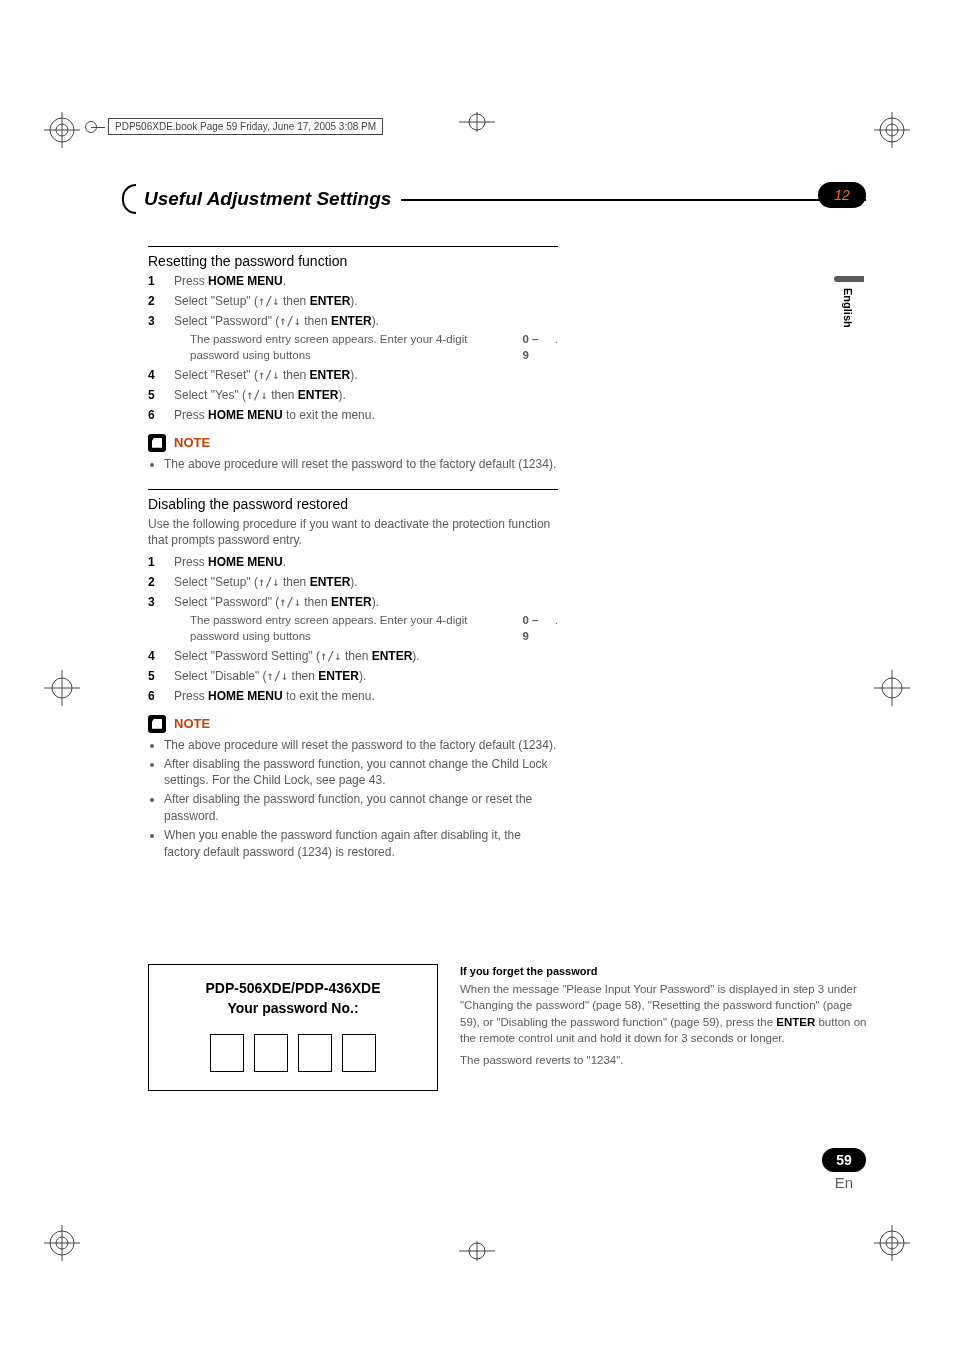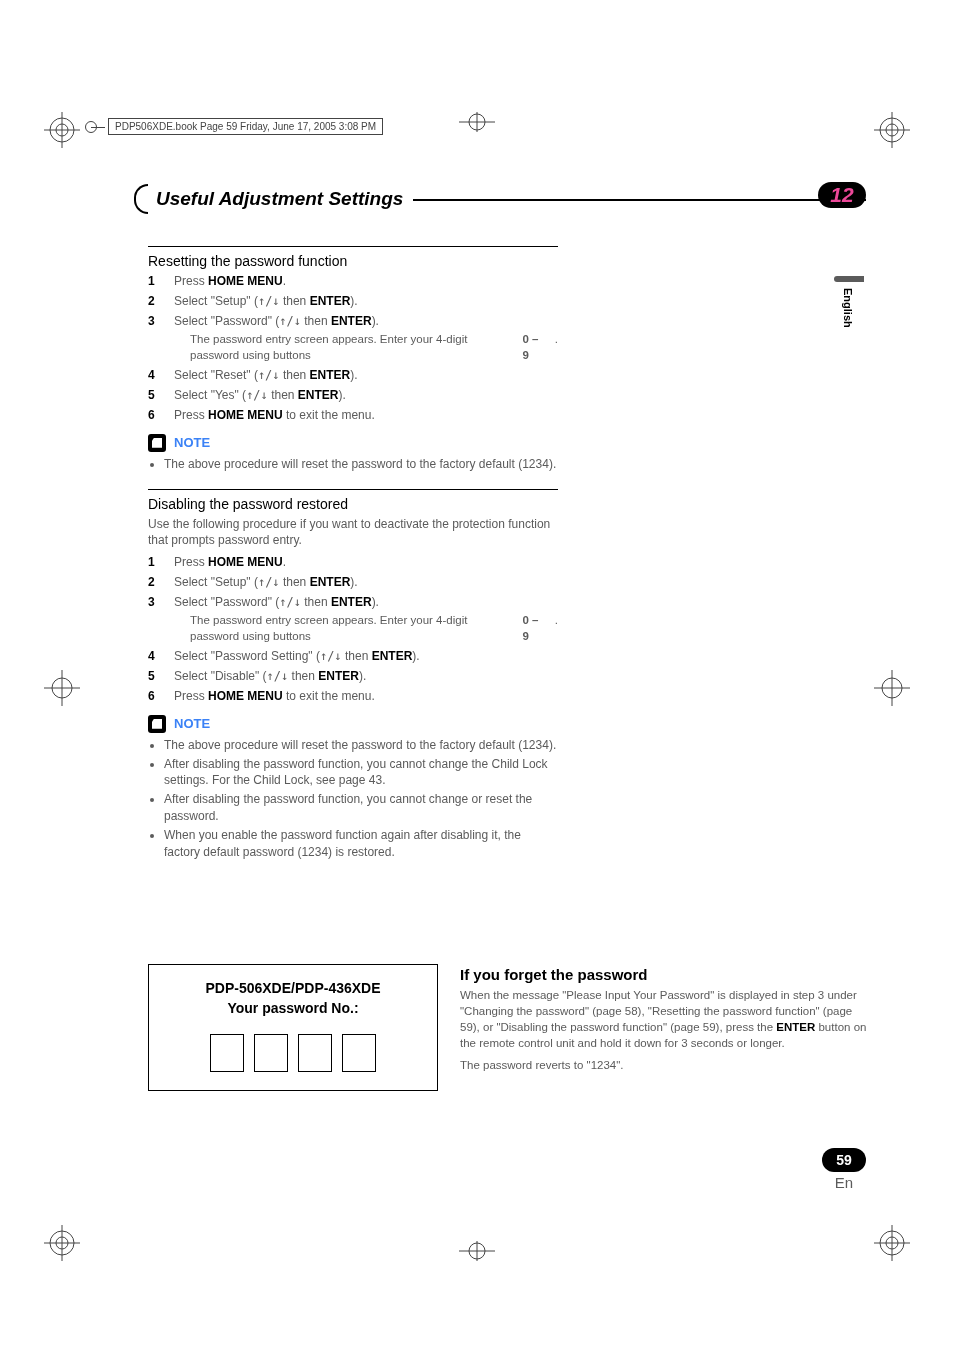--- a/index.html
+++ b/index.html
@@ -17,63 +17,63 @@
   .reg-br { bottom: 90px; right: 44px; }
   .reg-tc { top: 112px; left: 50%; transform: translateX(-50%); }
   .reg-bc { bottom: 90px; left: 50%; transform: translateX(-50%); }
 
   
   .print-header { position: absolute; top: 118px; left: 108px; border: 1px solid #444; padding: 2px 6px; font-size: 10px; color: #444; background: #fff; }
   .print-header::before { content:""; position:absolute; left:-18px; top:50%; width:14px; height:1px; background:#444; }
   .print-header::after { content:""; position:absolute; left:-24px; top:2px; width:10px; height:10px; border:1px solid #444; border-radius:50%; }
 
   
-  .chapter-bar { position: absolute; top: 184px; left: 148px; right: 88px; height: 30px; }
+  .chapter-bar { position: absolute; top: 184px; left: 136px; right: 88px; height: 30px; }
   .chapter-bar .line { position:absolute; top:50%; left:0; right:0; height:2px; background:#000; }
   .chapter-bar .title { position:relative; display:inline-block; background:#fff; font-weight:800; font-style:italic; font-size:19px; color:#000; padding: 4px 10px 4px 8px; z-index:2; }
   .chapter-bar .cap-left { position:absolute; left:-14px; top:0; width:14px; height:100%; background:#fff; border:2px solid #000; border-right:none; border-radius: 16px 0 0 16px; z-index:1; }
-  .chapter-bar .badge { position:absolute; right:0; top:-2px; width:48px; height:26px; background:#000; border-radius:14px; color:#ec4899; font-weight:700; font-style:italic; font-size:21px; text-align:center; line-height:26px; }
+  .chapter-bar .badge { position:absolute; right:0; top:-2px; width:48px; height:26px; background:#000; border-radius:14px; color:#f97316; font-weight:400; font-style:italic; font-size:14px; text-align:center; line-height:26px; }
 
   
   .content { position: absolute; top: 240px; left: 148px; width: 720px; }
   .col { width: 410px; }
   .rule { border-top: 1px solid #000; margin: 6px 0 4px; }
   h3.section { font-size: 14px; font-weight: 400; color:#000; margin: 6px 0 4px; }
   p.lead { font-size: 12px; line-height: 1.35; margin-bottom: 6px; }
   ol.steps { list-style: none; padding:0; }
   ol.steps li { display:flex; gap:12px; font-size:12px; line-height:1.4; margin: 3px 0; }
   ol.steps li .num { font-weight:800; color:#000; width:14px; flex-shrink:0; }
   ol.steps li .txt { flex:1; }
   ol.steps li .txt b { color:#000; }
   ul.sub { list-style: disc; padding-left: 16px; margin: 2px 0 4px 26px; }
   ul.sub li { font-size:11.5px; line-height:1.35; }
   .arrow { font-family: monospace; }
 
   .note-head { display:flex; align-items:center; gap:8px; margin: 10px 0 4px; }
   .note-head .icon { width:18px; height:18px; background:#000; border-radius:3px; position:relative; }
   .note-head .icon::after { content:""; position:absolute; left:4px; top:4px; width:10px; height:10px; background:#fff; clip-path: polygon(20% 0, 100% 0, 100% 100%, 0 100%, 0 30%); }
-  .note-head .lbl { font-weight:800; color:#3b82f6; font-size:13px; }
+  .note-head .lbl { font-weight:800; color:#c2410c; font-size:13px; }
   ul.notes { list-style: disc; padding-left: 16px; }
   ul.notes li { font-size:12px; line-height:1.4; margin: 2px 0; }
 
   
   .lang-tab { position:absolute; top:276px; right:90px; width:22px; }
   .lang-tab .bar { width:30px; height:6px; background:#5b5b5b; border-radius:3px 0 0 3px; margin-bottom:6px; margin-left:-8px; }
   .lang-tab .txt { writing-mode: vertical-rl; font-size:11px; font-weight:700; color:#000; }
 
   
   .suggest-area { position:absolute; top:964px; left:148px; width:720px; }
   .suggest-area .lead2 { font-size:11.5px; margin-bottom:6px; }
   .cols2 { display:flex; gap:22px; align-items:flex-start; }
   .pwbox { border:1px solid #000; width:290px; padding:14px 10px 18px; text-align:center; }
   .pwbox .h { font-weight:800; color:#000; font-size:14px; line-height:1.4; }
   .digits { display:flex; justify-content:center; gap:10px; margin-top:16px; }
   .digits .d { width:34px; height:38px; border:1px solid #000; }
   .forgot { flex:1; font-size:11.5px; line-height:1.4; }
-  .forgot h4 { font-size:15px; font-weight:800; color:#000; margin-bottom:2px; }
+  .forgot h4 { font-size:11px; font-weight:800; color:#000; margin-bottom:2px; }
   .forgot p { margin-bottom:6px; }
   .forgot b { color:#000; }
 
   
   .pgbadge { position:absolute; right:88px; bottom:160px; text-align:center; }
   .pgbadge .pill { width:44px; height:24px; background:#000; border-radius:12px; color:#fff; font-weight:800; font-size:14px; line-height:24px; display:inline-block;text-align:center; }
   .pgbadge .en { font-size:15px; color:#5b5b5b; margin-top:2px; }
 </style>
 </head>
 <body>

